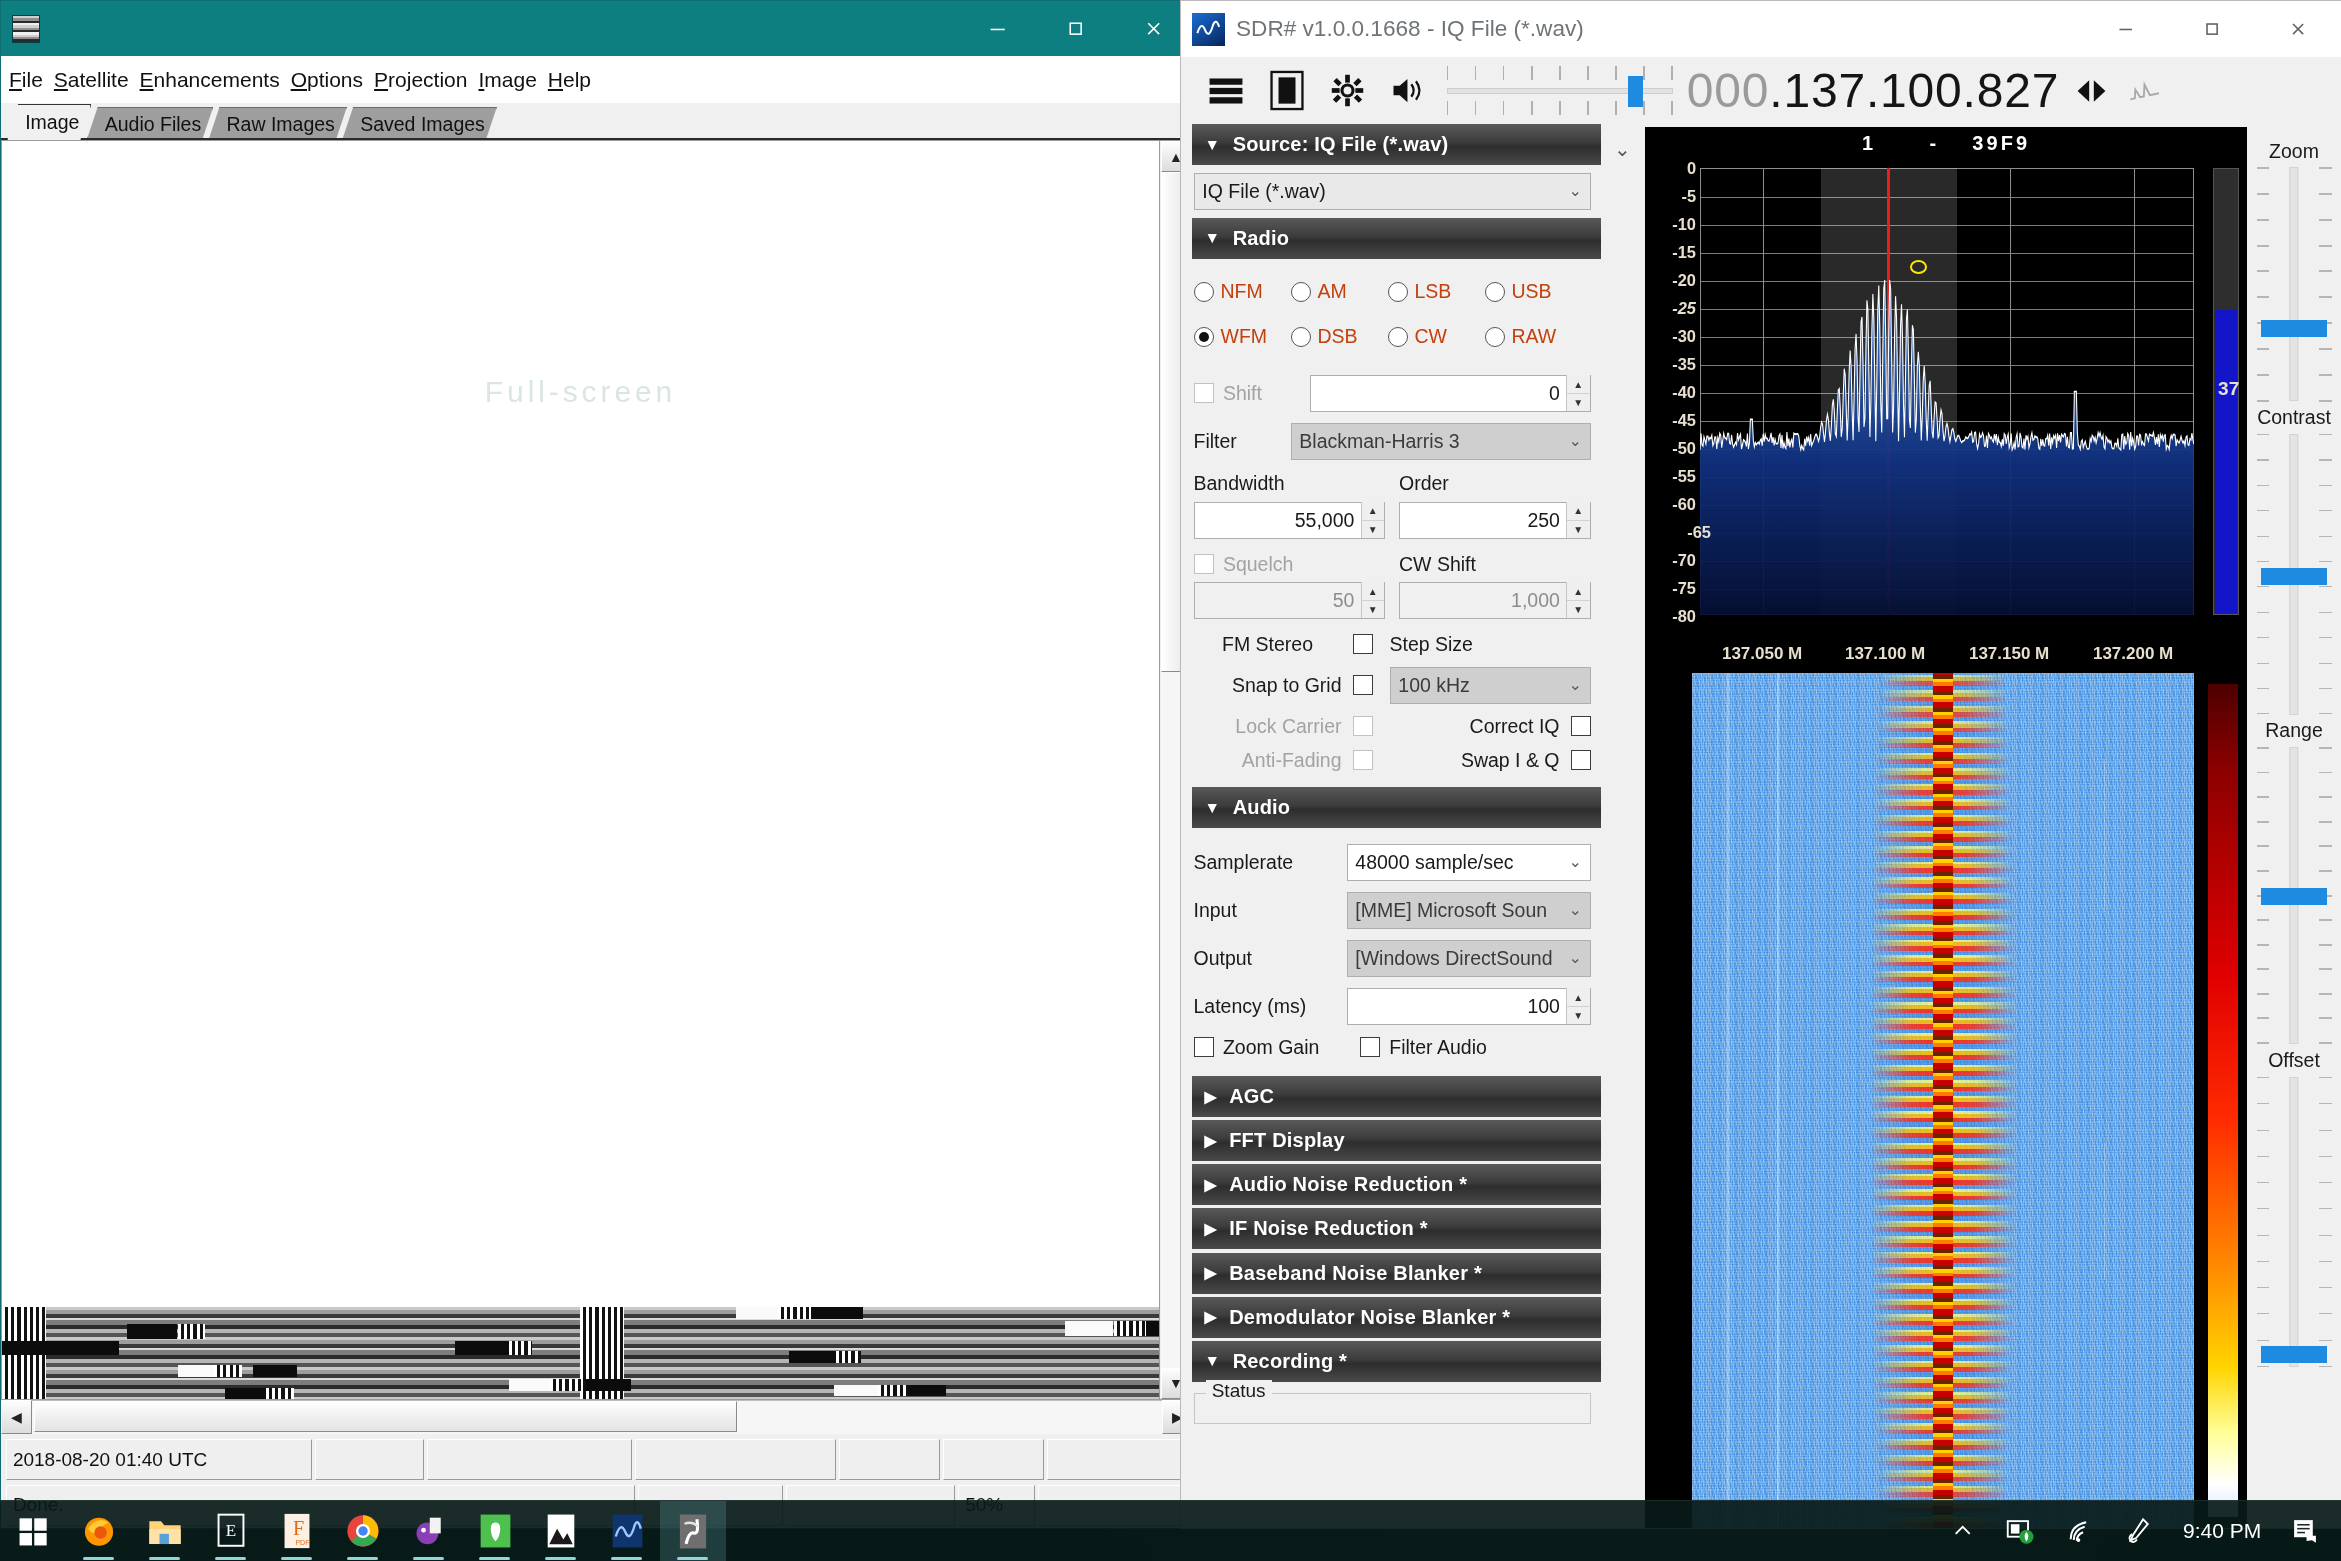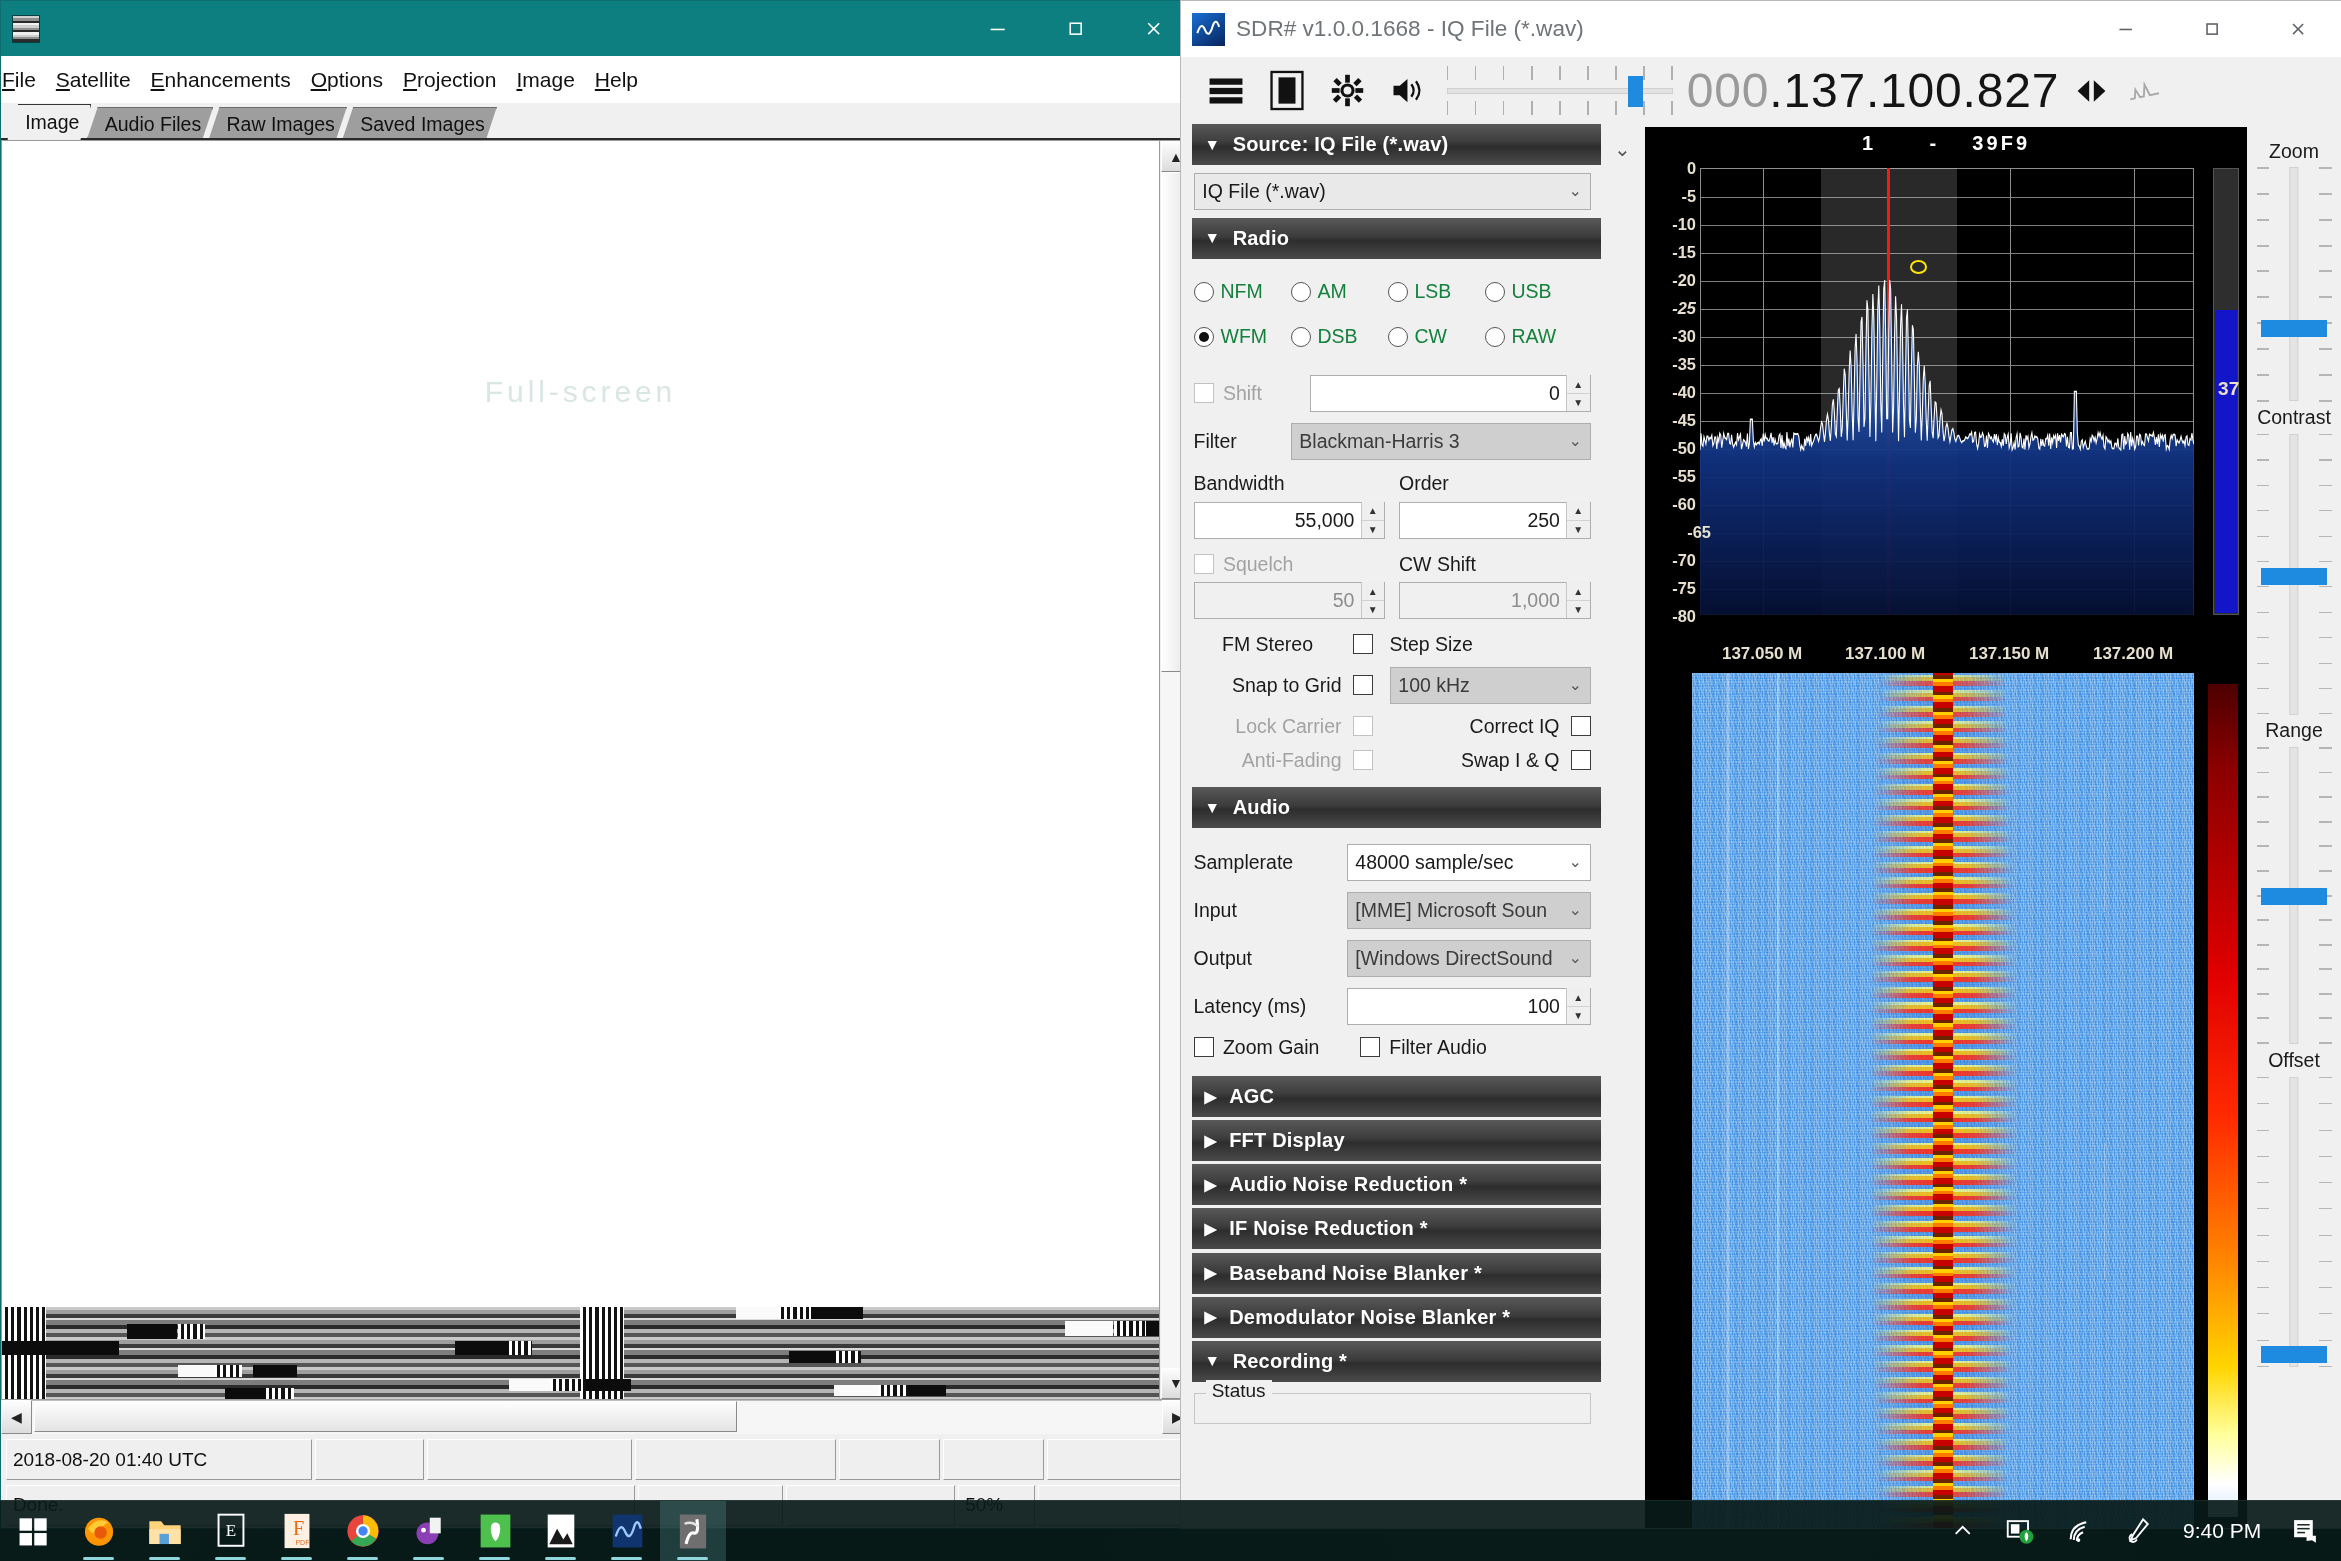--- a/index.html
+++ b/index.html
@@ -53,21 +53,21 @@
   .wx-title { color:#fff; font-size:22.6px; white-space:nowrap; letter-spacing:0.2px; }
   .wx-btns { margin-left:auto; display:flex; height:55px; }
   .wx-btn {
     width:78px; height:55px; display:flex; align-items:center; justify-content:center;
     color:#fff; font-size:22px; line-height:1;
   }
   .wx-btn svg { display:block; }
 
   .wx-menubar {
     height: 47px; background:#fff; display:flex; align-items:center;
-    padding-left: 1px; gap: 20px; flex:0 0 47px;
+    padding-left: 8px; gap: 11px; flex:0 0 47px;
   }
   .wx-menu { font-size:21px; color:#111; cursor:default; }
   .wx-menu u { text-decoration: underline; }
 
   .wx-tabstrip {
     height: 37px; background:#f0f0f0; position:relative; flex:0 0 37px;
     padding-left: 6.2px; display:flex; align-items:flex-end;
   }
   .wx-tab {
     height:33px; display:flex; align-items:center; padding:0 11px 0 17px;
@@ -187,21 +187,21 @@
     height:37px; background:#e9e9e9; border:0.8px solid #aeaeae;
     display:flex; align-items:center; padding:0 7.8px; font-size:19.5px; color:#1a1a1a;
     white-space:nowrap; overflow:hidden;
   }
   .combo.white { background:#fff; }
   .combo.grey { background:#cfcfcf; color:#3b3b3b; }
   .combo .cv { flex:1; overflow:hidden; text-overflow:clip; }
   .combo .chev { margin-left:6.2px; color:#555; font-size:15.6px; }
 
   .radio-row { display:flex; align-items:center; margin:14px 0 0 0; }
-  .radio-item { display:flex; align-items:center; width:97px; font-size:19.5px; color:#15803d; }
+  .radio-item { display:flex; align-items:center; width:97px; font-size:19.5px; color:#c2410c; }
   .radio-dot {
     width:20px;height:20px;border-radius:50%;border:1.6px solid #555;background:#fff;
     margin-right:7px; display:flex;align-items:center;justify-content:center; flex:0 0 20px;
   }
   .radio-dot.on::after { content:""; width:10px;height:10px;border-radius:50%;background:#111; }
 
   .row { display:flex; align-items:center; margin-top:11px; }
   .lbl { font-size:19.5px; color:#1a1a1a; white-space:nowrap; }
   .lbl.dim { color:#a3a3a3; }
   .cb {

